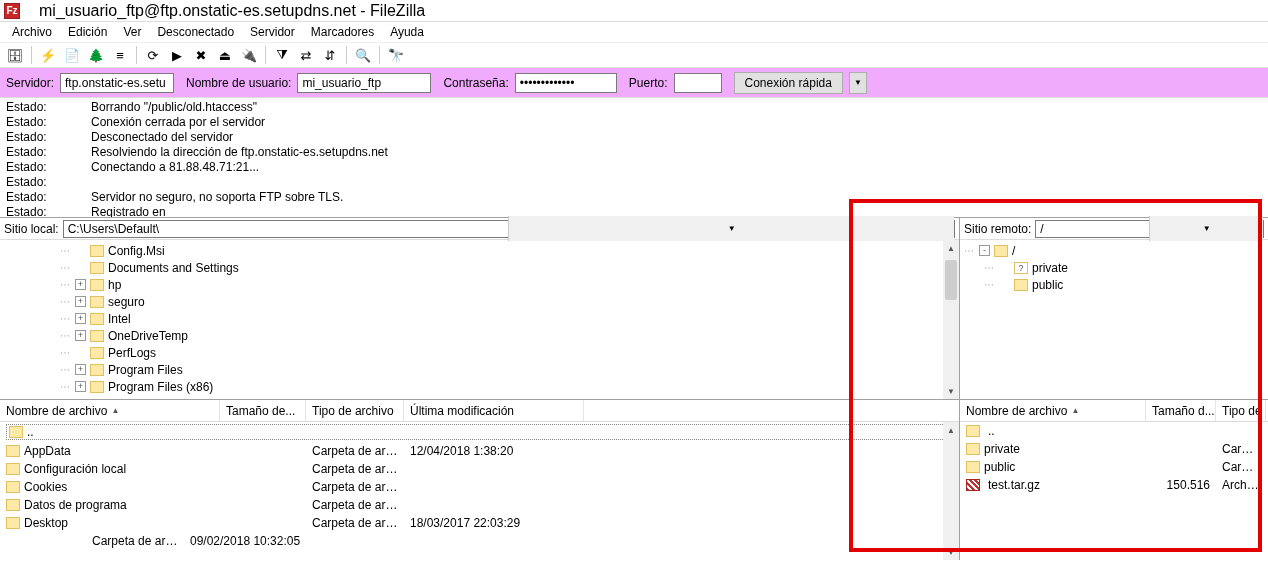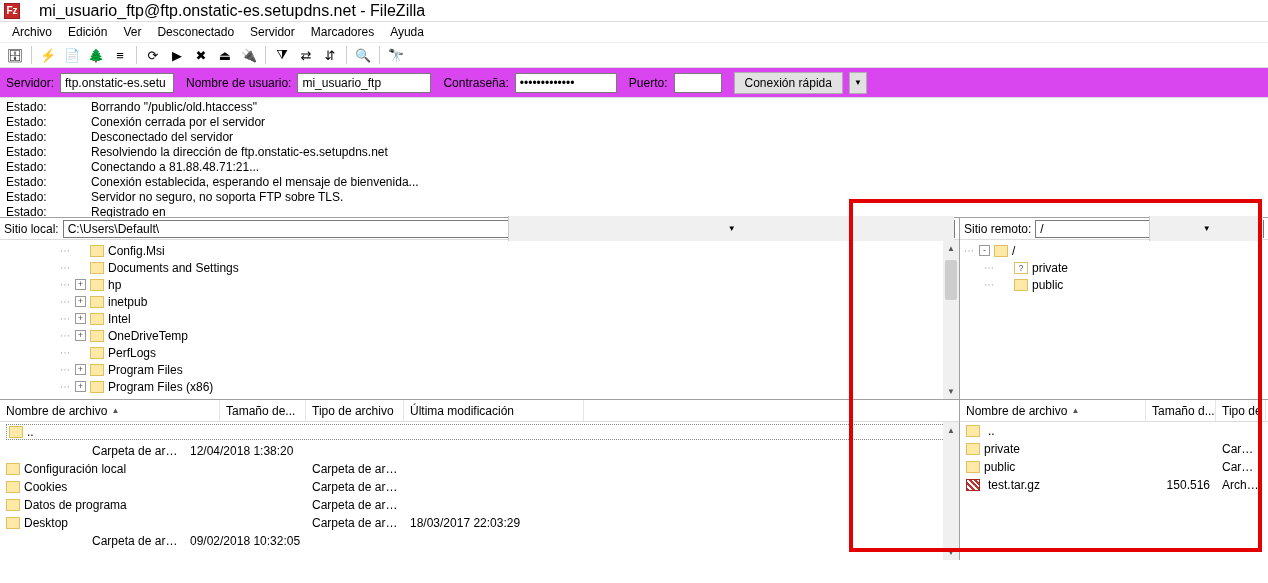--- a/index.html
+++ b/index.html
@@ -5,21 +5,21 @@
   * { box-sizing: border-box; }
   html, body { margin: 0; padding: 0; font-family: "Segoe UI", Tahoma, sans-serif; font-size: 12px; color: #000; background: #fff; width: 1268px; height: 583px; overflow: hidden; }
   .titlebar { display: flex; align-items: center; height: 22px; padding: 0 4px; background: #fff; border-bottom: 1px solid #ddd; }
   .titlebar .logo { width: 16px; height: 16px; background: #c62828; display: inline-flex; align-items: center; justify-content: center; color: #fff; font-weight: bold; font-size: 10px; margin-right: 6px; border: 1px solid #9a1d1d; }
   .titlebar .title { font-size: 16px; color: #000; margin-left: 13px; }
   .menubar { display: flex; align-items: center; height: 20px; padding: 0 4px; background: #fff; }
   .menubar .mi { padding: 2px 8px; cursor: default; }
   .toolbar { display: flex; align-items: center; height: 26px; padding: 2px 4px; background: #fff; border-top: 1px solid #eee; border-bottom: 1px solid #ddd; gap: 2px; }
   .tbtn { width: 22px; height: 22px; display: inline-flex; align-items: center; justify-content: center; border: 1px solid transparent; font-size: 13px; }
   .sep { width: 1px; height: 18px; background: #ccc; margin: 0 3px; }
-  .quickconnect { display: flex; align-items: center; height: 30px; padding: 3px 6px; gap: 6px; border-bottom: 1px solid #ddd; background: #d946ef; }
+  .quickconnect { display: flex; align-items: center; height: 30px; padding: 3px 6px; gap: 6px; border-bottom: 1px solid #ddd; background: #f0abfc; }
   .quickconnect label { white-space: nowrap; }
   .quickconnect input { height: 20px; padding: 1px 4px; border: 1px solid #7a7a7a; background: #fff; font: inherit; }
   .qcbtn { height: 22px; padding: 0 10px; background: #e1e1e1; border: 1px solid #adadad; font: inherit; }
   .qcdd { width: 18px; height: 22px; background: #e1e1e1; border: 1px solid #adadad; display: inline-flex; align-items: center; justify-content: center; font-size: 8px; }
   .log { height: 120px; padding: 2px 6px; border-bottom: 1px solid #a0a0a0; line-height: 15px; overflow: auto; }
   .log .row { display: flex; }
   .log .label { width: 85px; flex: 0 0 85px; }
   .log .msg { }
   .panels { display: flex; height: 182px; border-bottom: 1px solid #a0a0a0; }
   .panel-local { flex: 0 0 960px; display: flex; flex-direction: column; border-right: 1px solid #a0a0a0; }
@@ -128,21 +128,20 @@
     <div class="row">
       <span class="label">Estado:</span>
       <span class="msg">Resolviendo la dirección de ftp.onstatic-es.setupdns.net</span>
     </div>
     <div class="row">
       <span class="label">Estado:</span>
       <span class="msg">Conectando a 81.88.48.71:21...</span>
     </div>
     <div class="row">
       <span class="label">Estado:</span>
-      <span class="msg">Conexión establecida, esperando el mensaje de bienvenida...</span>
     </div>
     <div class="row">
       <span class="label">Estado:</span>
       <span class="msg">Servidor no seguro, no soporta FTP sobre TLS.</span>
     </div>
     <div class="row">
       <span class="label">Estado:</span>
       <span class="msg">Registrado en</span>
     </div>
   </div>
@@ -182,21 +181,21 @@
           <span class="dots">⋯</span>
           <span class="exp">+</span>
           <span class="folder"></span>
           <span>hp</span>
         </div>
         <div class="node">
           <span class="indent" style="width: 60px;"></span>
           <span class="dots">⋯</span>
           <span class="exp">+</span>
           <span class="folder"></span>
-          <span>inetpub</span>
+          <span>seguro</span>
         </div>
         <div class="node">
           <span class="indent" style="width: 60px;"></span>
           <span class="dots">⋯</span>
           <span class="exp">+</span>
           <span class="folder"></span>
           <span>Intel</span>
         </div>
         <div class="node">
           <span class="indent" style="width: 60px;"></span>
@@ -269,20 +268,24 @@
         <div class="col" style="width: 86px;">Tamaño de...</div>
         <div class="col" style="width: 98px;">Tipo de archivo</div>
         <div class="col" style="width: 180px;">Última modificación</div>
       </div>
     <div class="body" id="local-fl-body">
         <div class="parent-row">
           <span class="fl-icon"></span>
           <span style="margin-left: 4px;">..</span>
         </div>
         <div class="frow">
+          <div class="cell fl-name" style="width: 220px;">
+            <span class="fl-icon"></span>
+            <span>AppData</span>
+          </div>
           <div class="cell" style="width: 86px; text-align: right;"></div>
           <div class="cell" style="width: 98px;">Carpeta de arc...</div>
           <div class="cell" style="width: 180px;">12/04/2018 1:38:20</div>
         </div>
         <div class="frow">
           <div class="cell fl-name" style="width: 220px;">
             <span class="fl-icon"></span>
             <span>Configuración local</span>
           </div>
           <div class="cell" style="width: 86px; text-align: right;"></div>

